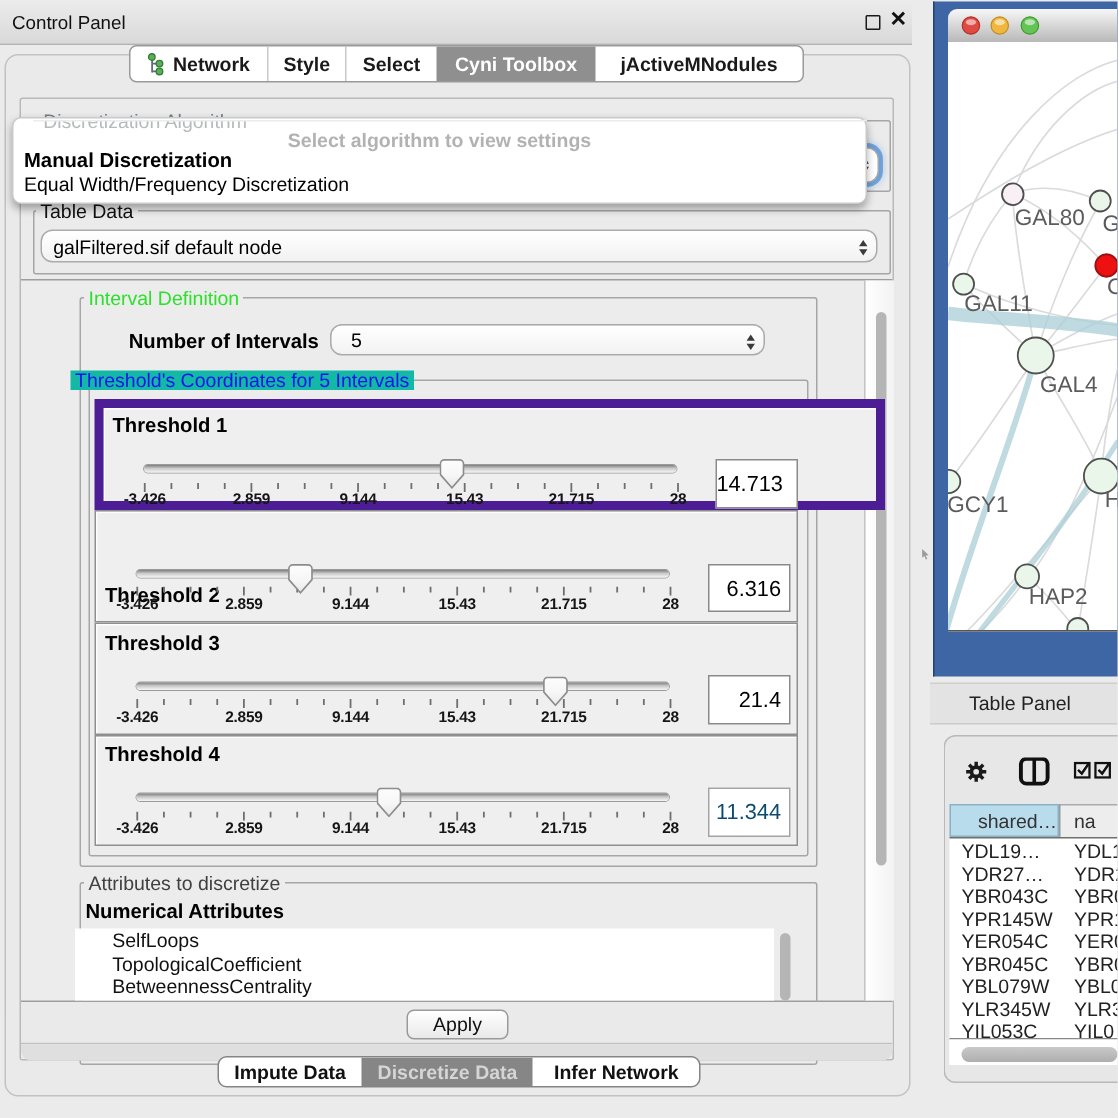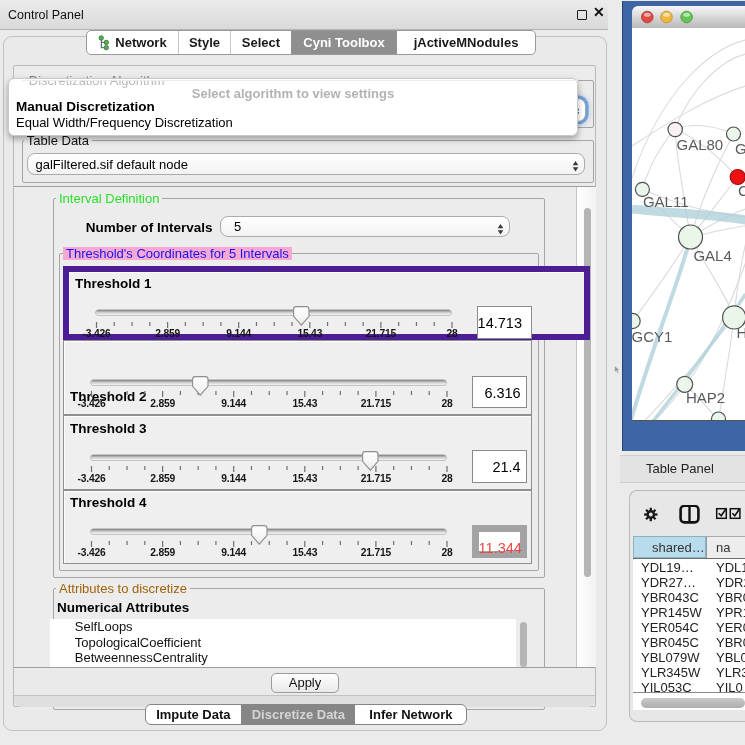--- a/index.html
+++ b/index.html
@@ -78,21 +78,21 @@
      border:1px solid #ababab;border-radius:8px;box-sizing:border-box;"></div>
 <div class="abs" style="left:234px;top:219px;font-size:13px;color:#000;">5</div>
 <div class="abs" style="left:496px;top:220.5px;width:9px;height:12px;">
   <svg width="9" height="12">
       <path d="M4.5 1 L7.3 5.2 L1.7 5.2 Z" fill="#3a3a3a"></path>
       <path d="M4.5 11.4 L7.3 7.2 L1.7 7.2 Z" fill="#3a3a3a"></path>
     </svg>
 </div>
 
 <div class="abs" style="left:58.5px;top:253px;width:478px;height:316px;border:1px solid #a6a6a6;border-radius:2px;"></div>
-<div class="grouptitle" style="left:63px;top:247px;color:#1414f0;background:#f9a8d4;">Threshold's Coordinates for 5 Intervals</div>
+<div class="grouptitle" style="left:47px;top:247px;color:#1414f0;background:#14b8a6;">Threshold's Coordinates for 5 Intervals</div>
 
 <div id="thresholds">
     <div class="abs" style="left:63px;top:265.7px;width:527px;height:74.65px;background:#efefef;border:6px solid #4c1d95;box-sizing:border-box;box-shadow:inset 1px 1px 0 #fdfdfd;">
       <div style="position:absolute;left:6px;top:4.5px;font-size:13.5px;font-weight:bold;color:#000;">Threshold 1</div>
       <div style="position:absolute;left:27px;top:38.6px;width:355px;height:5.2px;background:linear-gradient(#7e7e7e,#c9c9c9 45%,#f6f6f6);border-radius:3px;box-shadow:0 0 0 0.6px #9a9a9a;"></div>
       <svg style="position:absolute;left:26px;top:50px;" width="358" height="7">
         <line x1="1.5" y1="0" x2="1.5" y2="6" stroke="#6f6f6f" stroke-width="1.2"></line>
         <line x1="19.275" y1="0" x2="19.275" y2="4" stroke="#6f6f6f" stroke-width="1.2"></line>
         <line x1="37.05" y1="0" x2="37.05" y2="4" stroke="#6f6f6f" stroke-width="1.2"></line>
         <line x1="54.824999999999996" y1="0" x2="54.824999999999996" y2="4" stroke="#6f6f6f" stroke-width="1.2"></line>
@@ -258,27 +258,27 @@
       <svg style="position:absolute;left:187.3px;top:34.6px;" width="16.6" height="20" viewBox="0 0 16.6 20">
     <path d="M3.2 0.6 h10.2 a2.6 2.6 0 0 1 2.6 2.6 v7.2 L8.3 19.2 L0.6 10.4 v-7.2 A2.6 2.6 0 0 1 3.2 0.6 Z" fill="url(#g3)" stroke="#8d8d8d" stroke-width="1.1"></path>
     <defs>
           <linearGradient id="g3" x1="0" y1="0" x2="0" y2="1">
             <stop offset="0" stop-color="#fdfdfd"></stop>
             <stop offset="0.55" stop-color="#f6f6f6"></stop>
             <stop offset="1" stop-color="#e8e8e8"></stop>
           </linearGradient>
         </defs>
   </svg>
-      <div style="position:absolute;left:407.6px;top:34.4px;width:55.6px;height:32.7px;background:#fff;border:7px solid #a3a3a3;box-sizing:border-box;
-       font-size:14.5px;color:#ef4444;text-align:right;line-height:33.5px;padding-right:5.5px;">11.344</div>
+      <div style="position:absolute;left:407.6px;top:34.4px;width:55.6px;height:32.7px;background:#fff;border:1px solid #a3a3a3;box-sizing:border-box;
+       font-size:14.5px;color:#0c4a6e;text-align:right;line-height:33.5px;padding-right:5.5px;">11.344</div>
     </div>
   </div>
 
 <div class="abs" style="left:53px;top:587.8px;width:489.5px;height:120px;border:1px solid #a6a6a6;border-radius:2px;"></div>
-<div class="grouptitle" style="left:56px;top:581.5px;color:#a16207;background:#ececec;">Attributes to discretize</div>
+<div class="grouptitle" style="left:56px;top:581.5px;color:#404040;background:#ececec;">Attributes to discretize</div>
 <div class="abs" style="left:57px;top:600px;font-size:13.5px;font-weight:bold;color:#000;">Numerical Attributes</div>
 
 <div class="abs" style="left:49.8px;top:619px;width:466px;height:47.5px;background:#fff;overflow:hidden;">
   <div style="font-size:13px;color:#111;padding-left:25px;line-height:15.6px;padding-top:0px;">SelfLoops<br>TopologicalCoefficient<br>BetweennessCentrality</div>
 </div>
 <div class="abs" style="left:519.5px;top:622px;width:7.5px;height:44.5px;background:#b5b5b5;border-radius:4px;"></div>
 
 <div class="abs" style="left:14px;top:667.5px;width:581px;height:38.5px;background:#eaeaea;
      border-radius:0 0 7px 7px;"></div>
 <div class="abs" style="left:14px;top:695px;width:581px;height:10.5px;background:#dfdfdf;border-top:1px solid #c2c2c2;border-radius:0 0 7px 7px;"></div>

